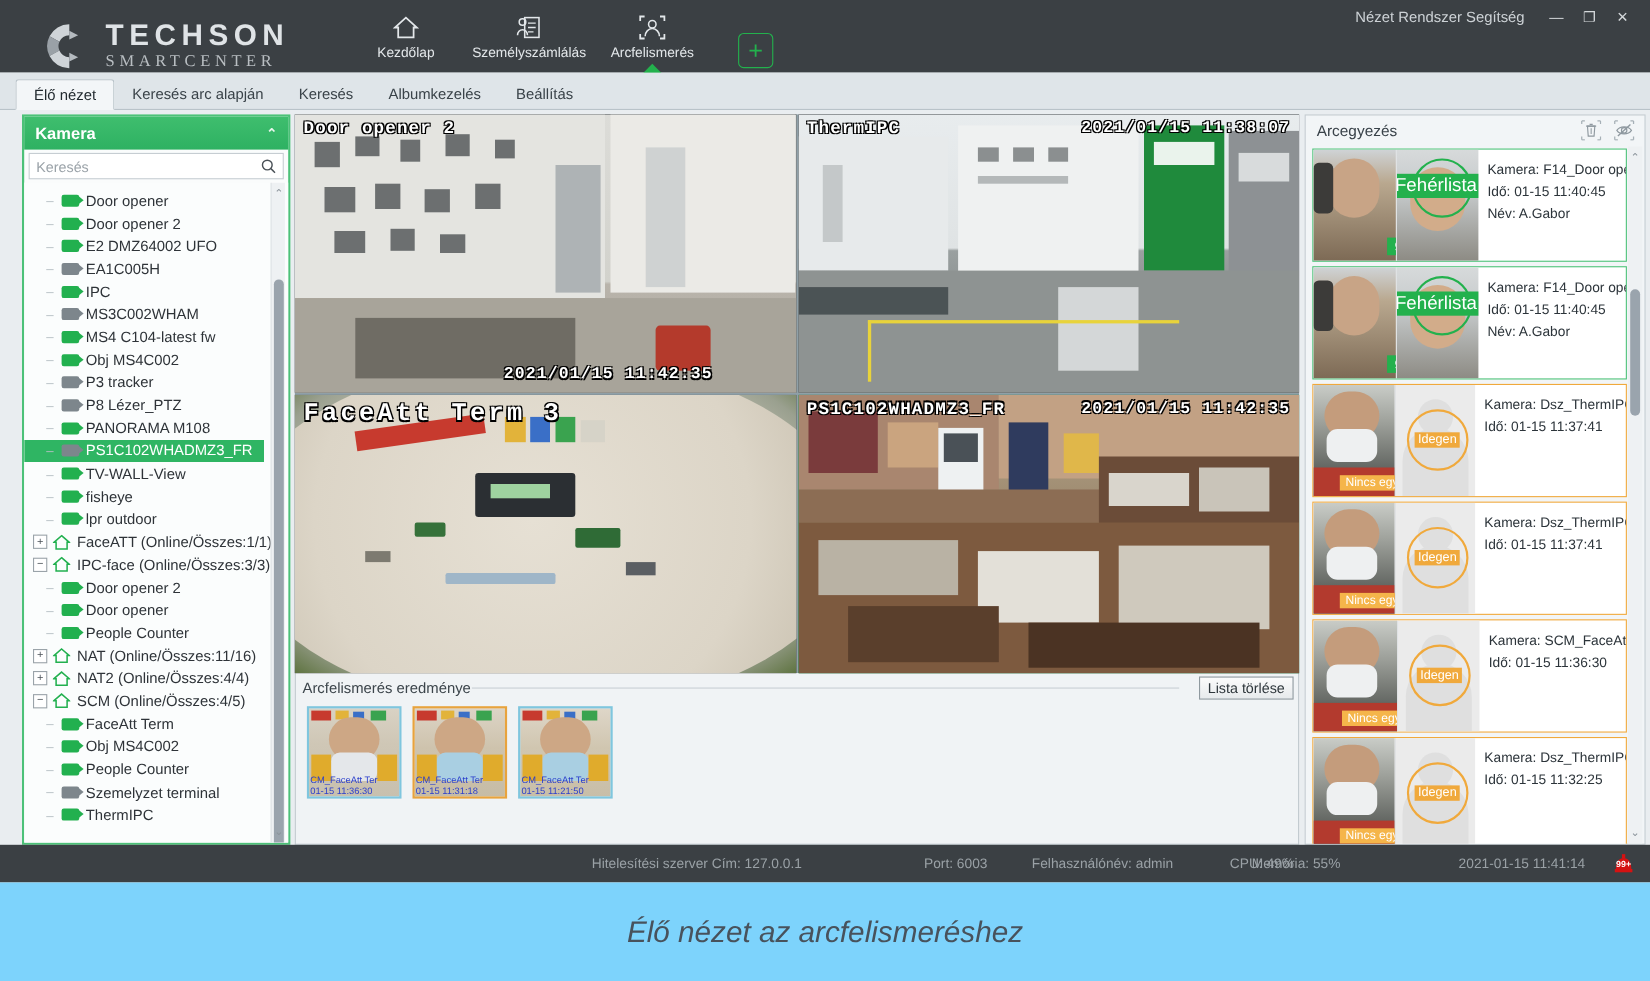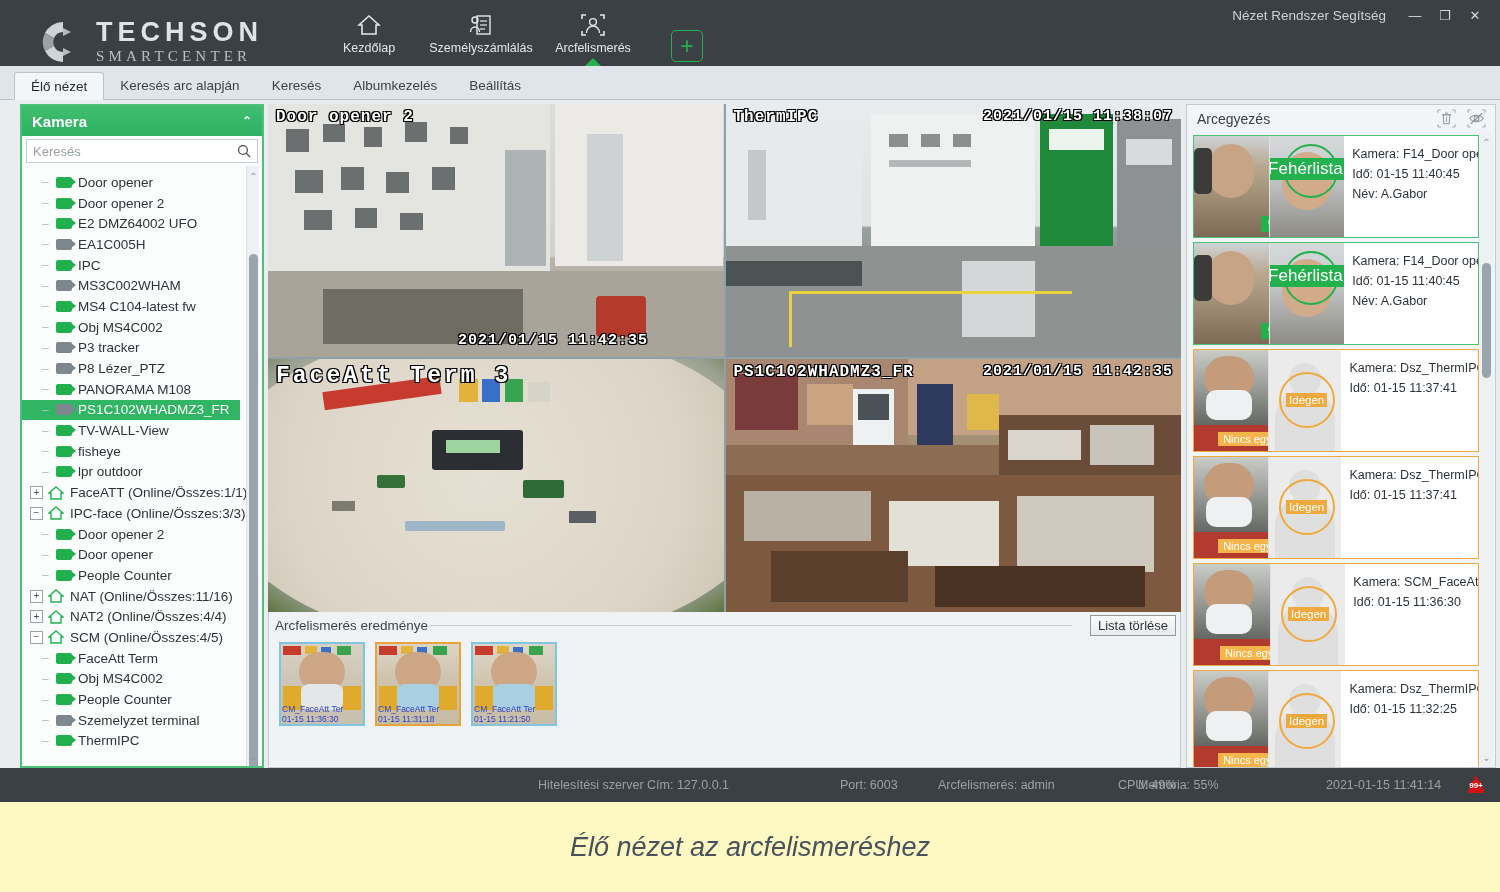--- a/index.html
+++ b/index.html
@@ -264,21 +264,21 @@
     height: 34px; background:#3b4044; display:flex; align-items:center;
     color:#9aa1a6; font-size: 12.5px; flex: 0 0 auto; position:relative;
   }
   .st { position:absolute; white-space:nowrap; }
   .alarm {
     position:absolute; right: 12px; width: 24px; height: 22px;
   }
 
   
   .caption {
-    height: 90px; background:#fef9c3; display:flex; align-items:center;
+    height: 90px; background:#7dd3fc; display:flex; align-items:center;
     justify-content:center; font-style: italic; font-size: 27px; color:#48525c;
   }
 </style>
 </head>
 <body>
 
 <div class="app">
 
   <div class="titlebar">
     <div class="logo-wrap">
@@ -819,21 +819,21 @@
           <div class="rp-thumb"></div>
           <div class="varrow dn">⌄</div>
         </div>
       </div>
     </div>
   </div>
 
   <div class="statusbar">
     <span class="st" style="left:538px">Hitelesítési szerver Cím: 127.0.0.1</span>
     <span class="st" style="left:840px">Port: 6003</span>
-    <span class="st" style="left:938px">Arcfelismerés: admin</span>
+    <span class="st" style="left:938px">Felhasználónév: admin</span>
     <span class="st" style="left:1118px">CPU: 49%</span>
     <span class="st" style="left:1138px">Memória: 55%</span>
     <span class="st" style="left:1326px">2021-01-15 11:41:14</span>
     <div class="alarm">
       <svg width="24" height="22" viewBox="0 0 24 22">
         <path d="M5 16 C5 9 8 6 12 6 C16 6 19 9 19 16 Z" fill="#d41212"></path>
         <rect x="4" y="16" width="16" height="3" fill="#d41212"></rect>
         <rect x="10.5" y="2.5" width="3" height="4" fill="#d41212"></rect>
         <text x="12" y="14" font-size="8" font-weight="bold" fill="#fff" text-anchor="middle" font-family="Liberation Sans">99+</text>
       </svg>

